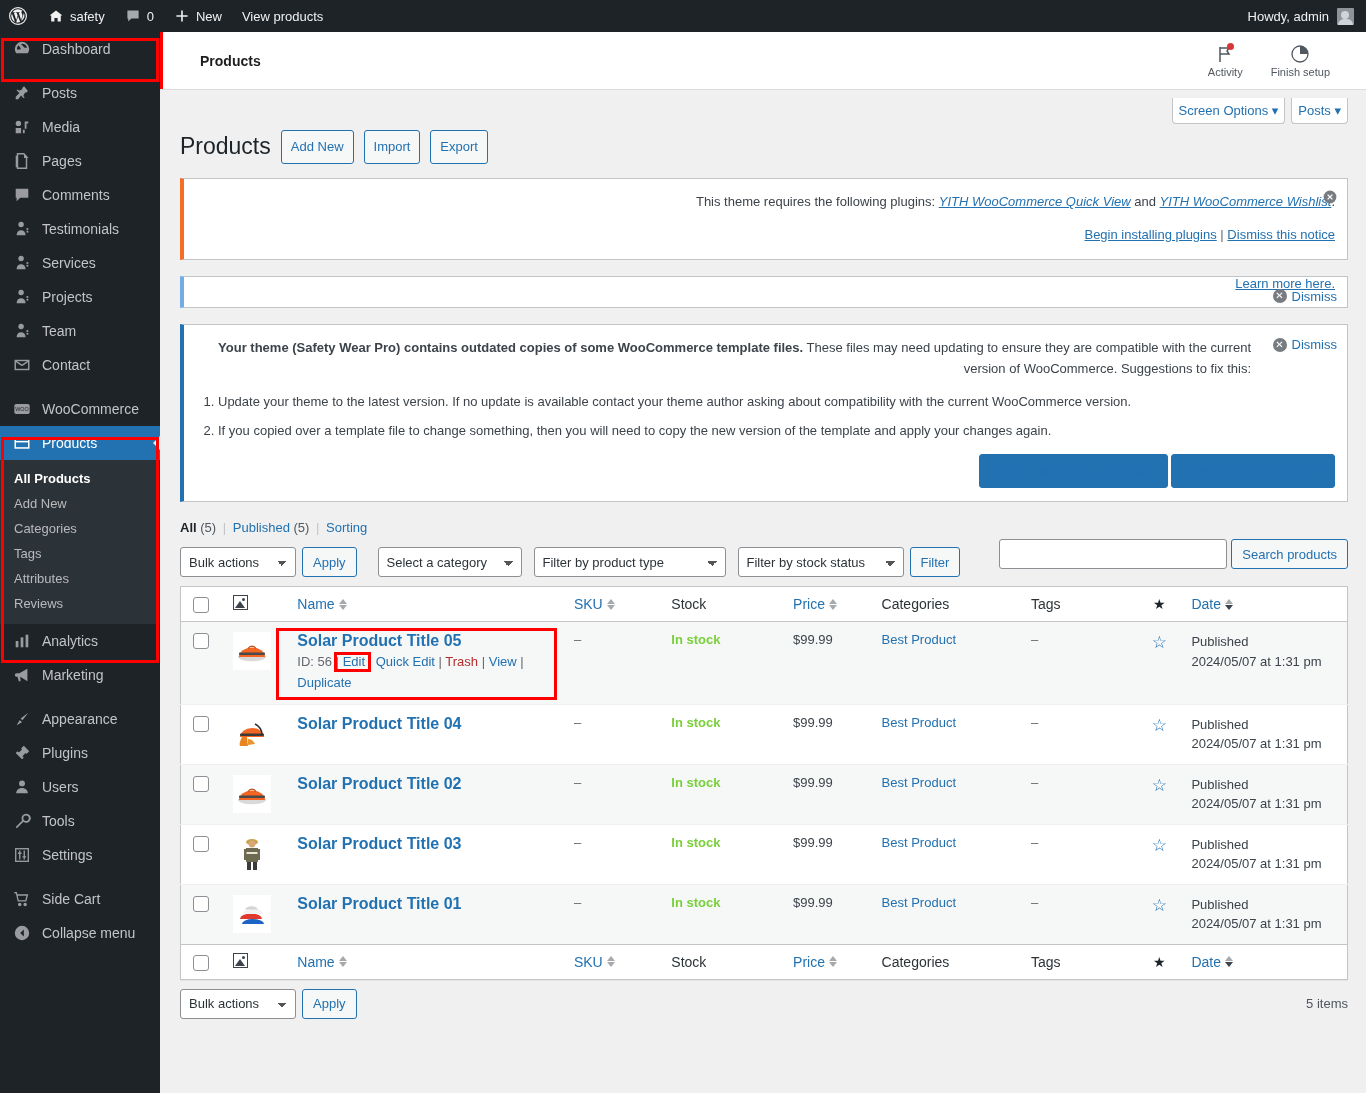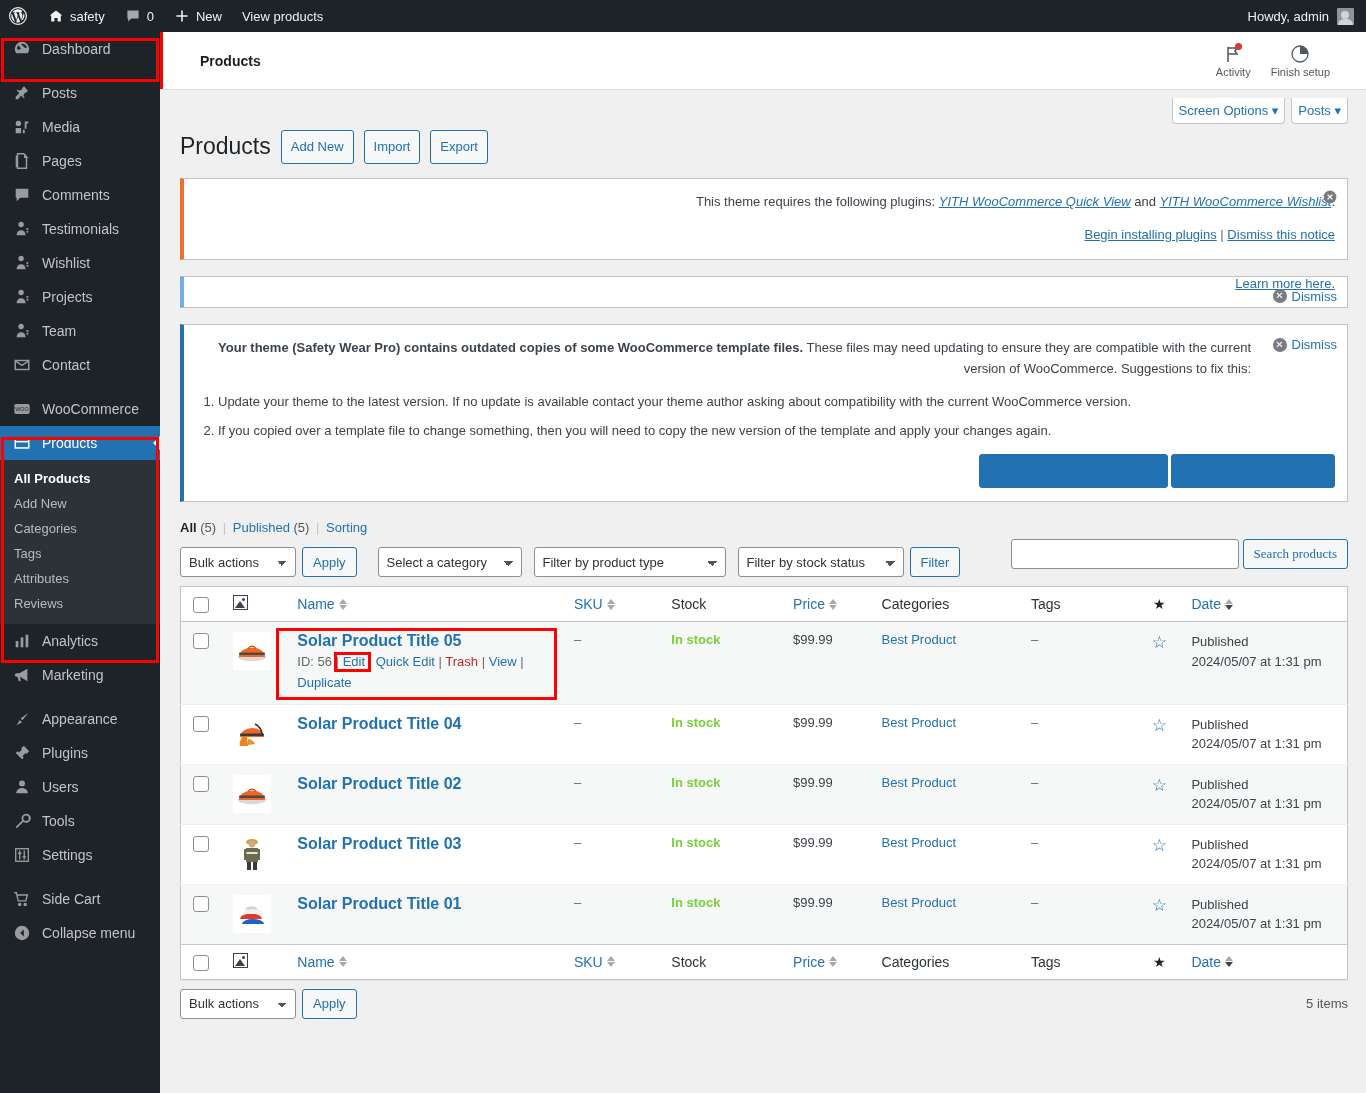--- a/index.html
+++ b/index.html
@@ -56,21 +56,21 @@
   .hl { position:absolute; border:3px solid #ff0000; pointer-events:none; z-index:40; }
 
   
   #main { position:absolute; top:32px; left:160px; width:1206px; height:1061px; background:#f0f0f1; }
   #wcheader {
     height:58px; background:#fff; border-bottom:1px solid #dcdcde;
     display:flex; align-items:center; padding:0 22px; position:relative;
   }
   #wcheader::before{content:"";position:absolute;left:0;top:0;bottom:0;width:3px;background:#ff0000;}
   .wc-title { font-size:14px; font-weight:bold; color:#1e1e1e; margin-left:18px; }
-  .wc-actions { margin-left:auto; display:flex; gap:20px; padding-right:14px; }
+  .wc-actions { margin-left:auto; display:flex; gap:28px; padding-right:14px; }
   .wc-act { display:flex; flex-direction:column; align-items:center; gap:2px; font-size:11px; color:#50575e; position:relative;}
   .wc-badge { position:absolute; right:9px; top:-1px; width:7px; height:7px; border-radius:50%; background:#d63638; }
 
   .screen-meta { display:flex; justify-content:flex-end; gap:6px; padding:8px 18px 0 0; }
   .meta-btn {
     background:#fff; border:1px solid #c3c4c7; border-top:none;
     border-radius:0 0 4px 4px; padding:5px 6px; font-size:13px; color:#2271b1;
   }
 
   .wrap { padding:0 18px 0 20px; }
@@ -109,21 +109,21 @@
   .subsub .cur { color:#1d2327; font-weight:600; }
   .subsub .sep { color:#c3c4c7; margin:0 3px; }
 
   .search-box { position:absolute; right:18px; top:507px; display:flex; gap:4px; }
   .search-box input {
     width:228px; height:30px; border:1px solid #8c8f94; border-radius:3px;
     padding:0 8px; font-size:13px; font-family:inherit; background:#fff;
   }
   .search-box button {
     height:30px; border:1px solid #2271b1; background:#f6f7f7; color:#2271b1;
-    border-radius:3px; padding:0 10px; font-size:13px; font-family:Liberation Serif, serif; cursor:pointer;
+    border-radius:3px; padding:0 10px; font-size:13px; font-family:Liberation Sans, sans-serif; cursor:pointer;
   }
 
   .tablenav { display:flex; align-items:center; gap:6px; padding:4px 0 9px 0; position:relative;}
   select.wp-select {
     height:30px; border:1px solid #8c8f94; border-radius:3px; background:#fff;
     font-size:13px; font-family:Liberation Sans, sans-serif; color:#2c3338; padding:0 22px 0 8px;
     -webkit-appearance:none; appearance:none;
     background-image:linear-gradient(45deg,transparent 50%,#555 50%),linear-gradient(135deg,#555 50%,transparent 50%);
     background-position:calc(100% - 13px) 13px, calc(100% - 8px) 13px;
     background-size:5px 5px,5px 5px; background-repeat:no-repeat;
@@ -282,21 +282,21 @@
 
   <div class="menu-item">
     <span class="mi-ico">
       <svg class="icon-svg" width="18" height="18" viewBox="0 0 20 20" fill="currentColor">
           <circle cx="9" cy="5" r="3"></circle>
           <path d="M4 17c0-3.3 2.2-5.5 5-5.5s5 2.2 5 5.5z"></path>
           <rect x="15" y="9" width="2" height="2"></rect>
           <rect x="15" y="12" width="2" height="2"></rect>
         </svg>
     </span>
-    <span>Wishlist</span>
+    <span>Services</span>
   </div>
 
   <div class="menu-item">
     <span class="mi-ico">
       <svg class="icon-svg" width="18" height="18" viewBox="0 0 20 20" fill="currentColor">
           <circle cx="9" cy="5" r="3"></circle>
           <path d="M4 17c0-3.3 2.2-5.5 5-5.5s5 2.2 5 5.5z"></path>
           <rect x="15" y="9" width="2" height="2"></rect>
           <rect x="15" y="12" width="2" height="2"></rect>
         </svg>

